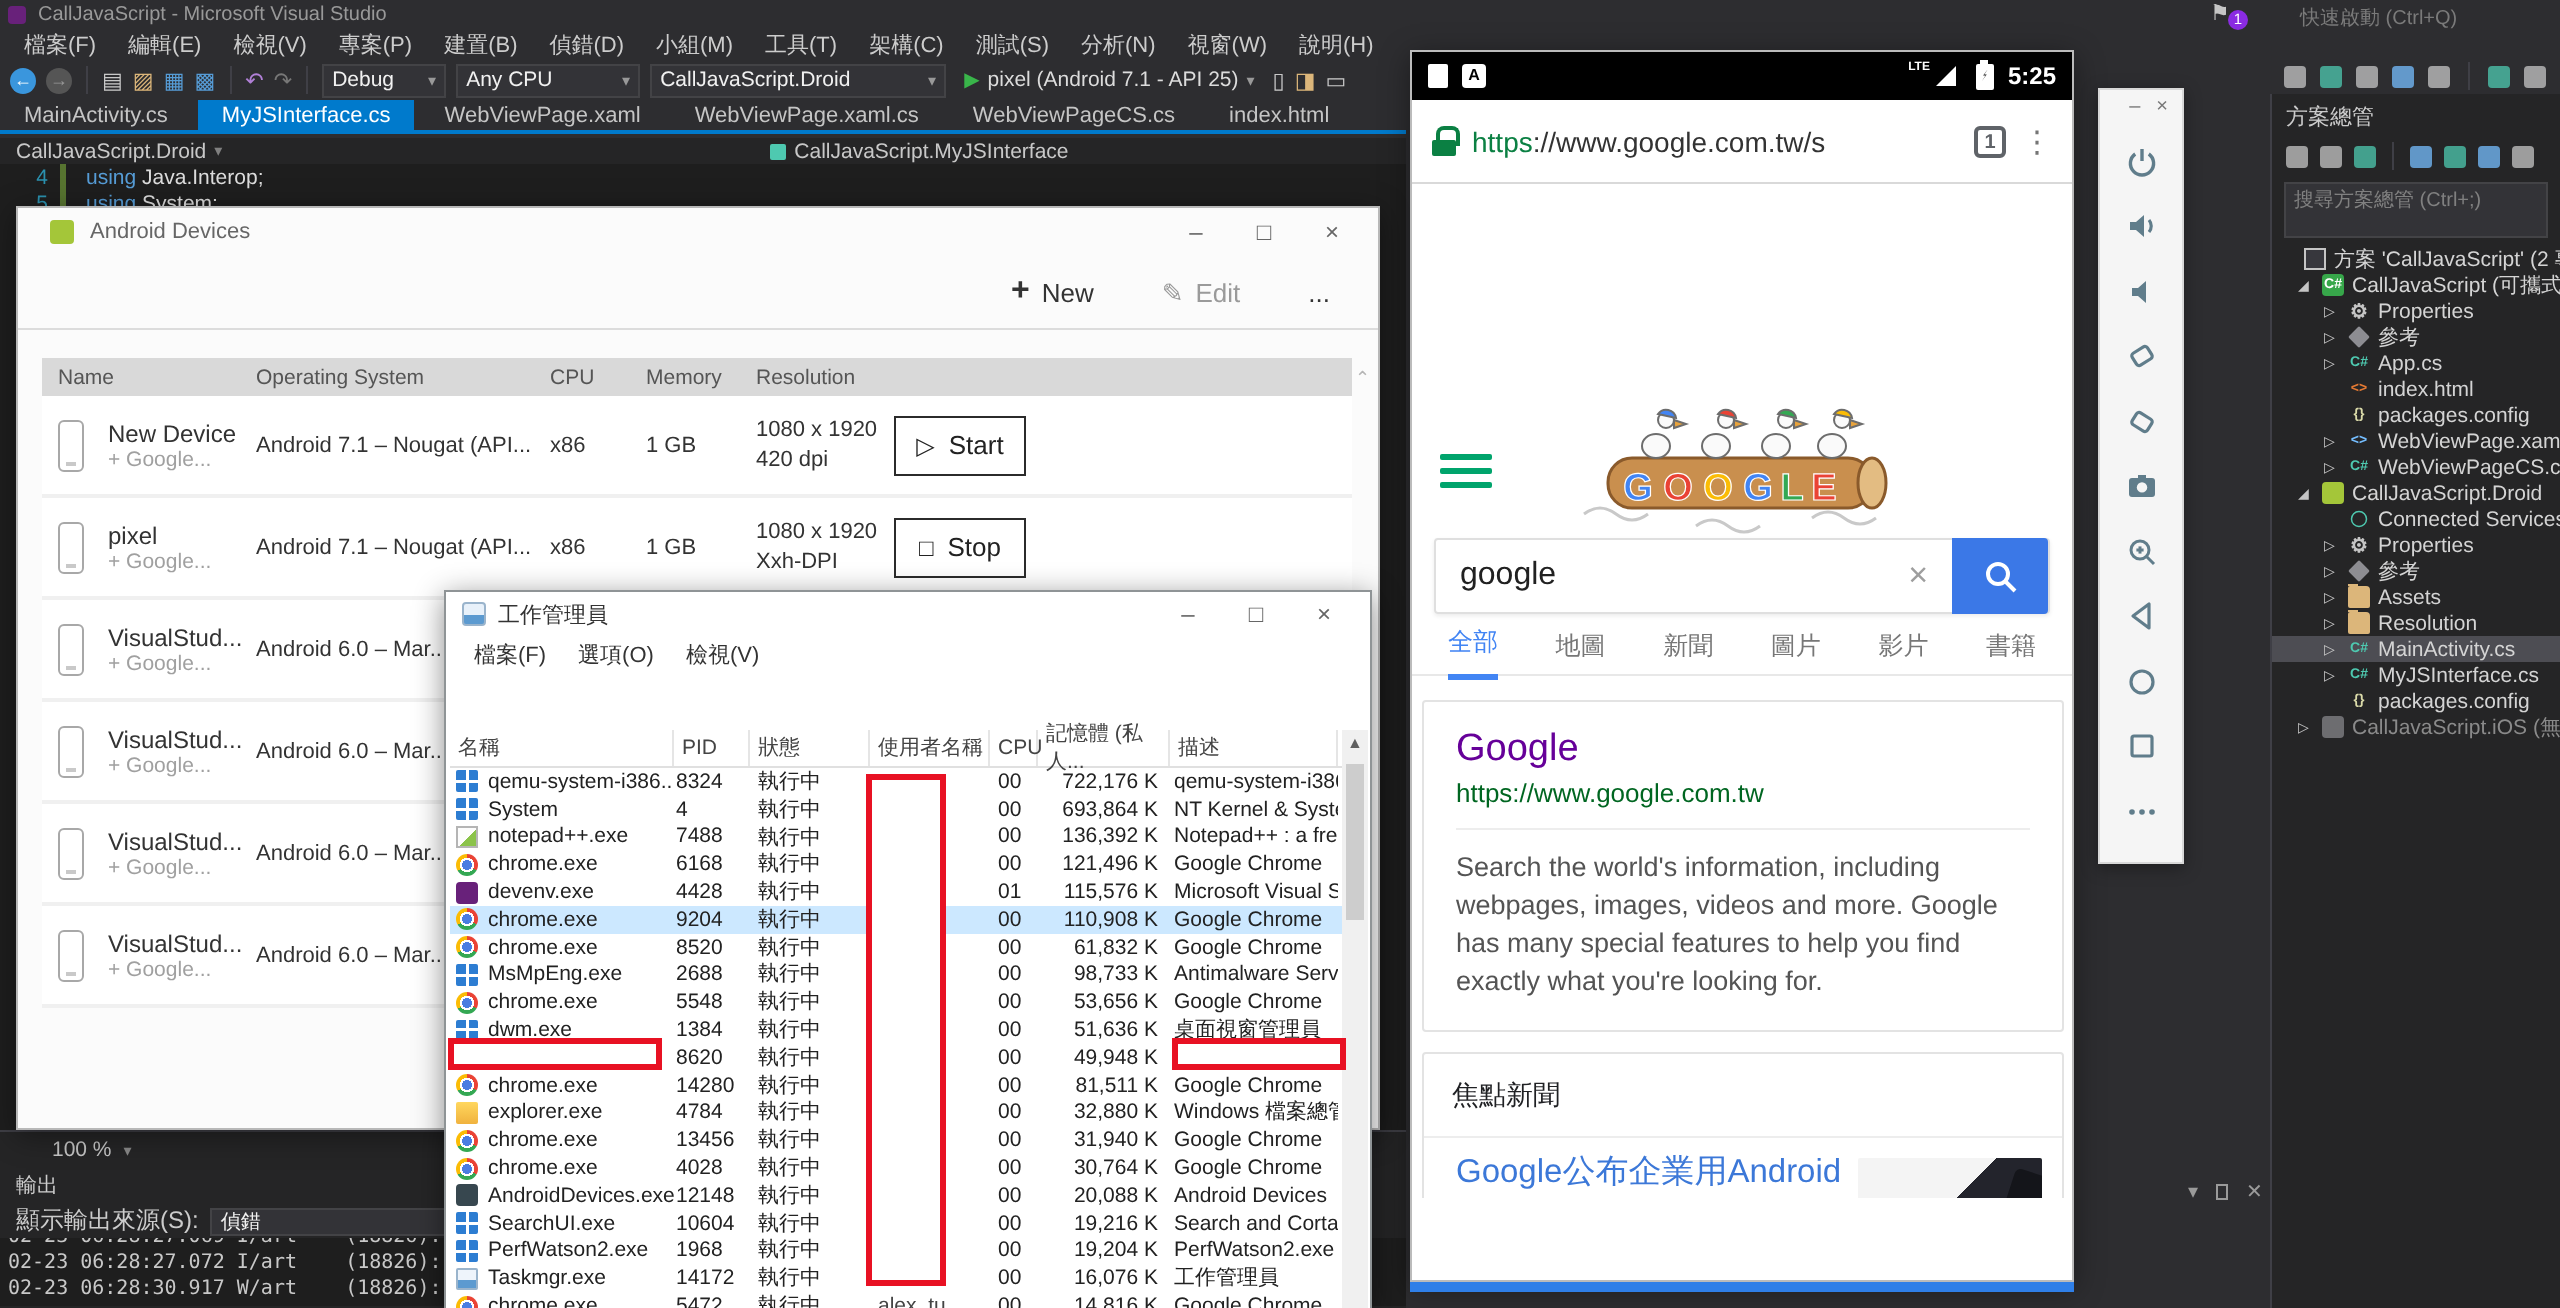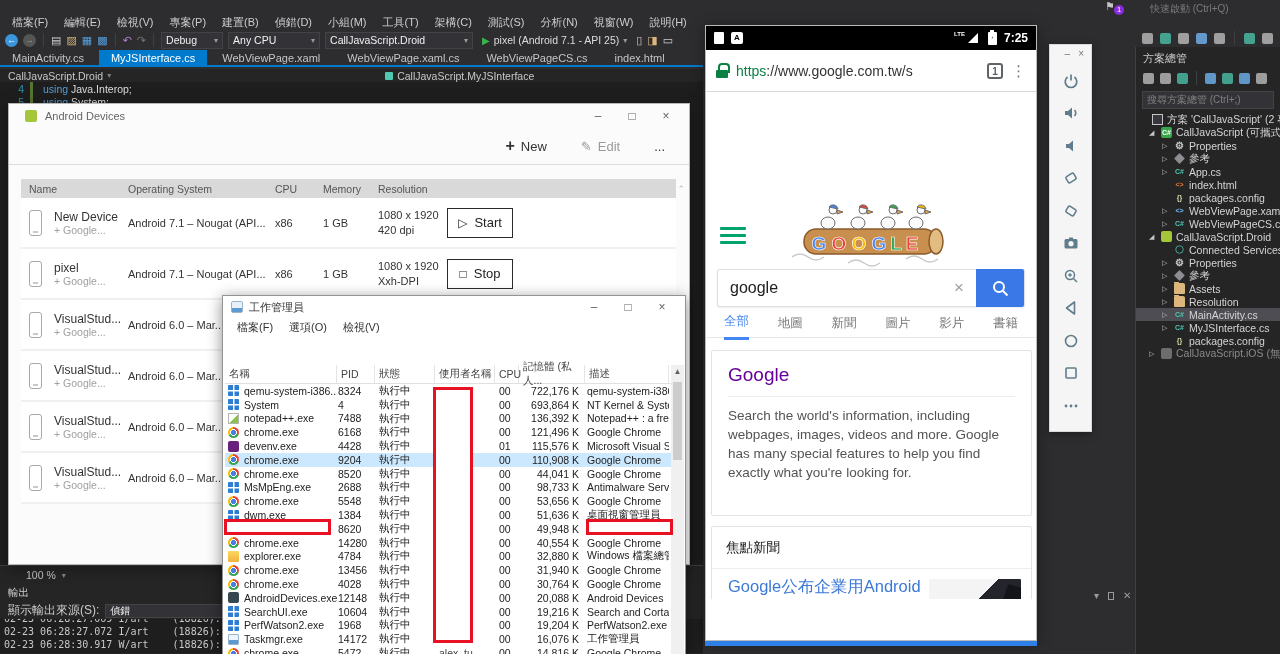--- a/index.html
+++ b/index.html
@@ -171,21 +171,21 @@
 
   
   #emu-toolbar{left:1049px;top:44px;width:43px;height:388px;background:#f5f5f5;border:1px solid #d8d8d8;box-shadow:0 2px 8px rgba(0,0,0,.35);display:flex;flex-direction:column;align-items:center}
   #emu-toolbar .ctl{align-self:flex-end;display:flex;gap:8px;padding:3px 7px 0 0;color:#777;font-size:10px}
   .eico{height:22px;margin-top:10.5px;display:flex;align-items:center;justify-content:center}
 
   
   #se-panel{left:1135px;top:47px;width:145px;height:607px;background:#252526;border-left:1px solid #3f3f46;overflow:hidden}
   #se-title{color:#cccccc;font-size:11px;padding:4px 0 3px 7px}
   #se-tools{display:flex;gap:6px;align-items:center;padding:2px 0 4px 7px}
-  #se-search{margin:2px 6px 4px 6px;height:18px;background:#333337;border:1px solid #434346;color:#808080;font-size:10px;padding:1px 4px;white-space:nowrap;overflow:hidden}
+  #se-search{margin:2px 6px 4px 6px;height:28px;background:#333337;border:1px solid #434346;color:#808080;font-size:10px;padding:1px 4px;white-space:nowrap;overflow:hidden}
   #se-tree{margin-top:3px}
   .se-item{height:13px;display:flex;align-items:center;gap:4px;font-size:10.5px;color:#d4d4d4;white-space:nowrap;overflow:hidden}
   .se-item.d0{padding-left:4px}.se-item.d1{padding-left:13px}.se-item.d2{padding-left:26px}
   .se-item.selected{background:#4d4d53}
   .se-item .arr{width:8px;font-size:7px;color:#c5c5c5;flex:none}
   .se-ic{width:11px;height:11px;flex:none;display:flex;align-items:center;justify-content:center;font-size:7px;font-weight:bold}
   .solution-icon{border:1px solid #c5c5c5;background:#37373d}
   .csproj-icon{background:#37a74a;color:#fff;border-radius:2px}
   .csproj-icon::before{content:"C#"}
   .droidproj-icon{background:#a4c639;border-radius:2px}
@@ -204,20 +204,24 @@
   .connected-icon{border:1.5px solid #4ec9b0;border-radius:50%;transform:scale(.75)}
   .folder-icon{background:#dcb67a;border-radius:1px 2px 1px 1px;position:relative}
   .folder-icon::before{content:"";position:absolute;top:-2px;left:0;width:5px;height:2px;background:#dcb67a;border-radius:1px 1px 0 0}
   .se-item.disabled{color:#8a8a8a}
 </style>
 </head>
 <body>
 
 <div id="screen">
 
+  <div class="abs" id="vs-titlebar">
+    <span class="vs-logo"></span>
+    <span>CallJavaScript - Microsoft Visual Studio</span>
+  </div>
   <div class="abs" id="vs-flag">⚑</div>
   <div class="abs" id="vs-badge">1</div>
   <div class="abs" id="vs-quicklaunch">快速啟動 (Ctrl+Q)</div>
 
   <div class="abs" id="vs-menubar">
 
   <span class="mi">檔案(F)</span>
       <span class="mi">編輯(E)</span>
       <span class="mi">檢視(V)</span>
       <span class="mi">專案(P)</span>
@@ -617,21 +621,21 @@
 
         <div class="tm-row">
           <span class="c c1">
             <i class="tm-icon chrome-icon"></i>
             <span>chrome.exe</span>
           </span>
           <span class="c c2">8520</span>
           <span class="c c3">執行中</span>
           <span class="c c4"></span>
           <span class="c c5">00</span>
-          <span class="c c6">44,041 K</span>
+          <span class="c c6">61,832 K</span>
           <span class="c c7">Google Chrome</span>
         </div>
 
         <div class="tm-row">
           <span class="c c1">
             <i class="tm-icon defender-icon"></i>
             <span>MsMpEng.exe</span>
           </span>
           <span class="c c2">2688</span>
           <span class="c c3">執行中</span>
@@ -682,21 +686,21 @@
 
         <div class="tm-row">
           <span class="c c1">
             <i class="tm-icon chrome-icon"></i>
             <span>chrome.exe</span>
           </span>
           <span class="c c2">14280</span>
           <span class="c c3">執行中</span>
           <span class="c c4"></span>
           <span class="c c5">00</span>
-          <span class="c c6">40,554 K</span>
+          <span class="c c6">81,511 K</span>
           <span class="c c7">Google Chrome</span>
         </div>
 
         <div class="tm-row">
           <span class="c c1">
             <i class="tm-icon explorer-icon"></i>
             <span>explorer.exe</span>
           </span>
           <span class="c c2">4784</span>
           <span class="c c3">執行中</span>
@@ -808,21 +812,21 @@
   <div class="abs red-box" id="red-desc"></div>
 
   <div class="abs" id="emu-win">
     <div id="emu-status">
       <span class="st-ico1"></span>
       <span class="st-ico2">A</span>
       <span class="sp"></span>
       <span class="lte">LTE</span>
       <span class="signal"></span>
       <span class="battery"></span>
-      <span class="sttime">7:25</span>
+      <span class="sttime">5:25</span>
     </div>
     <div id="emu-urlbar">
       <span class="lockbody"></span>
       <span id="emu-url"><span class="sch">https</span><span>://www.google.com.tw/s</span></span>
       <span class="tabcount">1</span>
       <span class="kebab">⋮</span>
     </div>
     <div id="emu-content">
       <div id="hamburger">
           <div></div>
@@ -876,20 +880,21 @@
 
       <span class="cat active"><span>全部</span></span>
           <span class="cat"><span>地圖</span></span>
           <span class="cat"><span>新聞</span></span>
           <span class="cat"><span>圖片</span></span>
           <span class="cat"><span>影片</span></span>
           <span class="cat"><span>書籍</span></span>
         </div>
       <div class="card" id="card1">
         <div class="rt">Google</div>
+        <div class="ru">https://www.google.com.tw</div>
         <div class="dv"></div>
         <div class="sn">Search the world's information, including webpages, images, videos and more. Google has many special features to help you find exactly what you're looking for.</div>
       </div>
       <div class="card" id="card2">
         <div class="sec">焦點新聞</div>
         <div class="dv"></div>
         <div class="hl">Google公布企業用Android手機推薦名單，三星不在榜上</div>
         <div class="thumb">
           <span class="ph1"></span>
 

